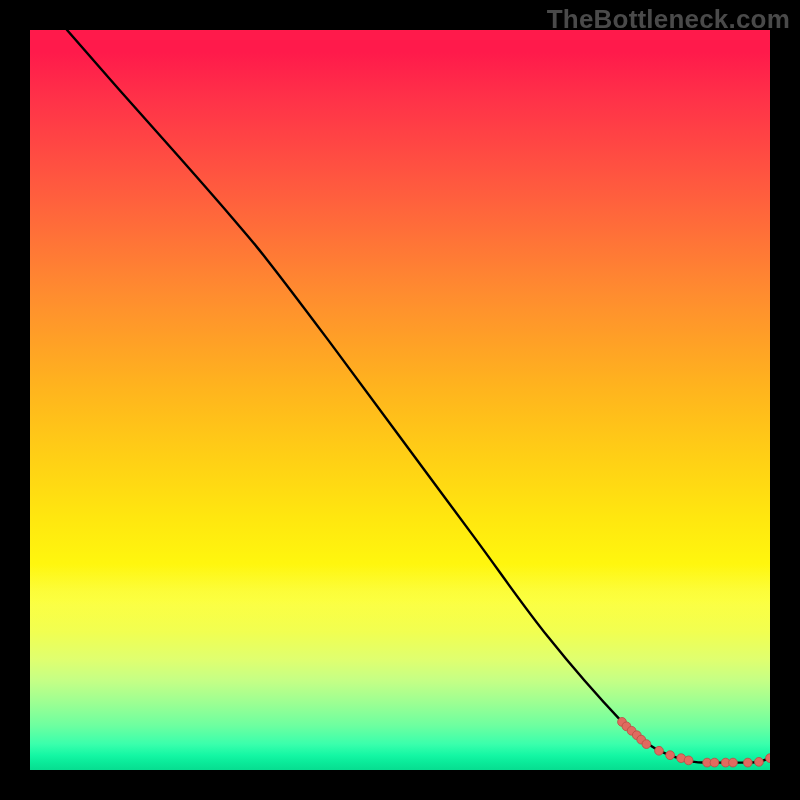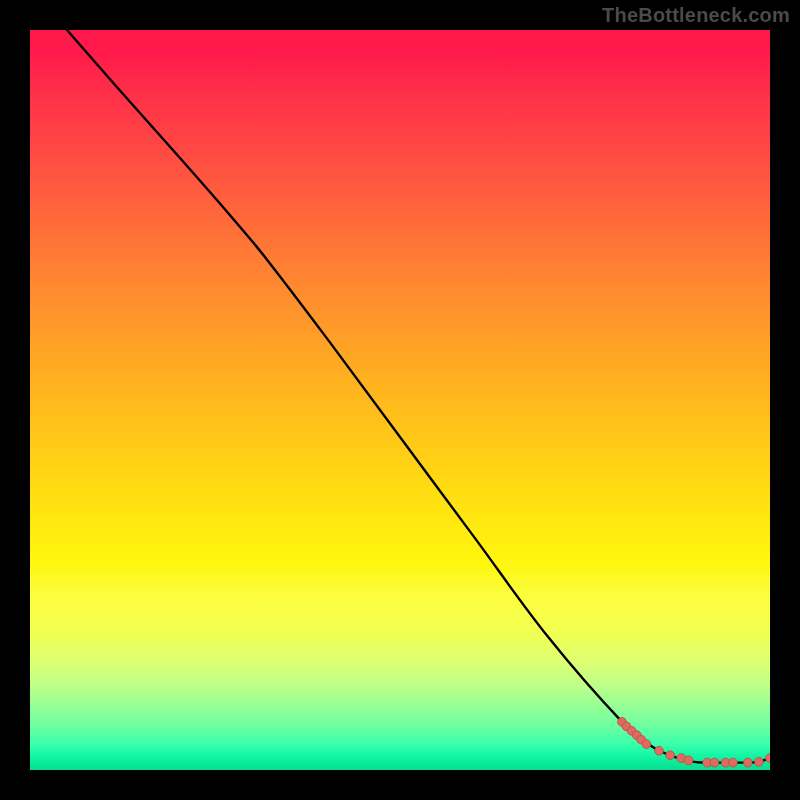--- a/index.html
+++ b/index.html
@@ -15,21 +15,21 @@
     position: relative;
     width: 800px;
     height: 800px;
     background: #000;
   }
   .watermark {
     position: absolute;
     top: 4px;
     right: 10px;
     color: #4a4a4a;
-    font-size: 20px;
+    font-size: 26px;
     font-weight: 600;
     letter-spacing: 0.2px;
     z-index: 30;
     pointer-events: none;
   }
   .plot {
     position: absolute;
     left: 30px;
     top: 30px;
     width: 740px;

